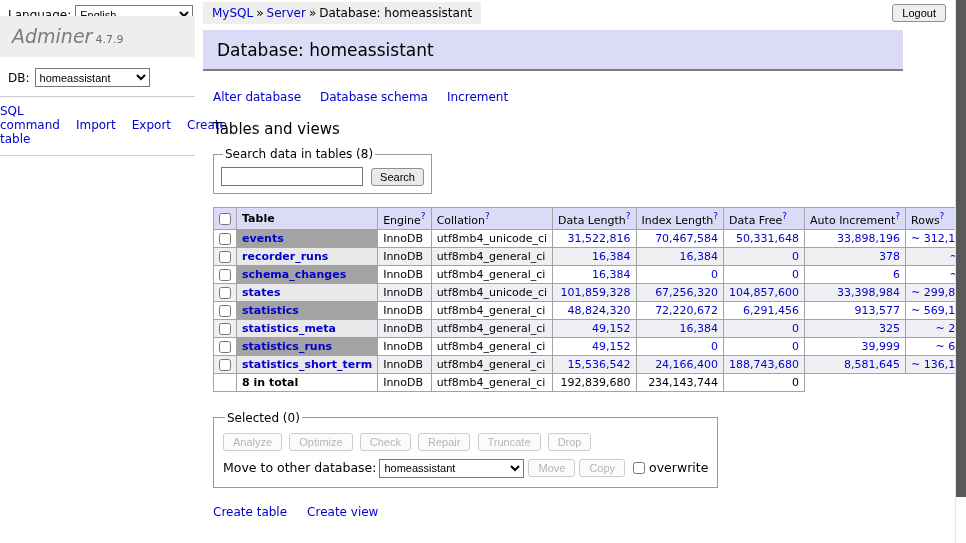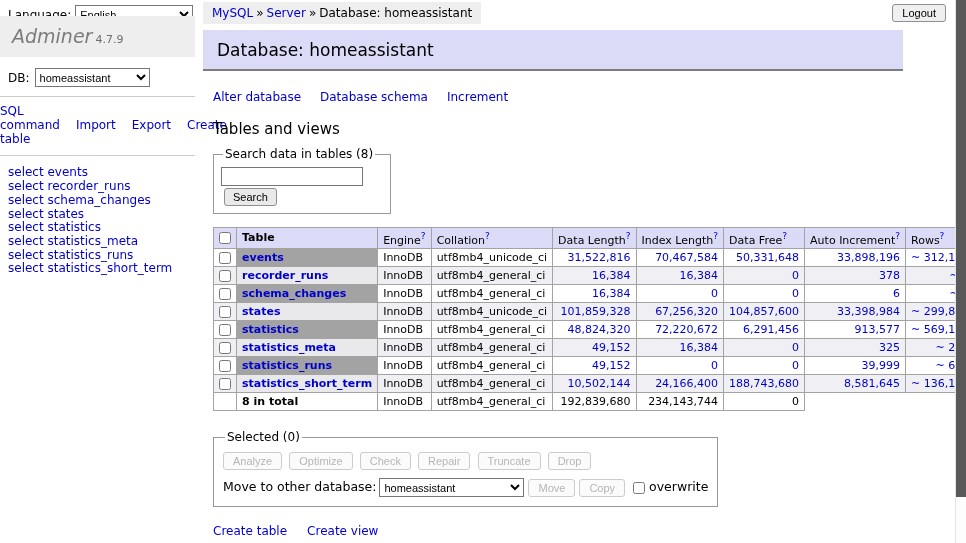--- a/index.html
+++ b/index.html
@@ -38,21 +38,21 @@
   h2.page-title { background:#dbdbf7; border-bottom:2px solid #7d7d7d; font-size:17px; font-weight:normal; padding:10px 14px 9px 14px; }
   .inner { margin-left:10px; }
 
   .db-links { margin-top:19px; font-size:12px; }
   .db-links a { margin-right:19px; }
 
   h3.section { font-size:15px; font-weight:normal; margin-top:16px; }
 
   fieldset { border:1px solid #999; padding:5px 7px 7px 7px; margin-top:9px; }
   legend { font-size:12px; padding:0 2px; margin-left:2px; }
-  .search-fs { width:178px; }
+  .search-fs { width:219px; }
   .search-fs input[type=text] { width:142px; height:19px; border:1px solid #767676; font-size:11px; padding:1px 3px; vertical-align:middle; }
   button.std { font-size:11px; padding:2px 8px; background:#e9e9e9; border:1px solid #8f8f8f; border-radius:3px; color:#000; margin-left:3px; vertical-align:middle; }
 
   
   table.db { border-collapse:collapse; margin-top:13px; font-size:11px; }
   table.db th, table.db td { border:1px solid #a3a3a3; padding:2px 5px; height:17px; white-space:nowrap; }
   table.db thead th { background:#dbdbf7; font-weight:normal; text-align:left; }
   table.db thead th.tname { font-weight:bold; text-align:left; width:112px; }
   table.db thead th.chk { width:16px; }
   table.db sup a { font-size:9px; }
@@ -97,30 +97,20 @@
     <span class="logo-title">Adminer</span><span class="logo-version">4.7.9</span>
   </div>
   <div class="db-row">
     <span>DB:</span><select><option>homeassistant</option></select>
   </div>
   <hr>
   <p class="action-links">
     <a>SQL command</a><a>Import</a><a>Export</a><a>Create table</a>
   </p>
   <hr>
-  <div class="table-links" id="sidebar-table-links">
-      <a>select events</a>
-      <a>select recorder_runs</a>
-      <a>select schema_changes</a>
-      <a>select states</a>
-      <a>select statistics</a>
-      <a>select statistics_meta</a>
-      <a>select statistics_runs</a>
-      <a>select statistics_short_term</a>
-    </div>
 </div>
 
 <div class="content">
   <h2 class="page-title">Database: homeassistant</h2>
   <div class="inner">
     <p class="db-links">
       <a>Alter database</a><a>Database schema</a><a>Increment</a>
     </p>
 
     <h3 class="section">Tables and views</h3>
@@ -221,21 +211,21 @@
             <td class="num"><a>0</a></td>
             <td class="num"><a>0</a></td>
             <td class="num"><a>39,999</a></td>
             <td class="num"><a>~ 628</a></td>
           </tr>
           <tr class="odd">
             <td class="chkc"><input type="checkbox" style=""></td>
             <th><a>statistics_short_term</a></th>
             <td>InnoDB</td>
             <td>utf8mb4_general_ci</td>
-            <td class="num"><a>10,502,144</a></td>
+            <td class="num"><a>15,536,542</a></td>
             <td class="num"><a>24,166,400</a></td>
             <td class="num"><a>188,743,680</a></td>
             <td class="num"><a>8,581,645</a></td>
             <td class="num"><a>~ 136,108</a></td>
           </tr>
           <tr class="total">
             <td></td>
             <td class="tot-name">8 in total</td>
             <td>InnoDB</td>
             <td>utf8mb4_general_ci</td>

